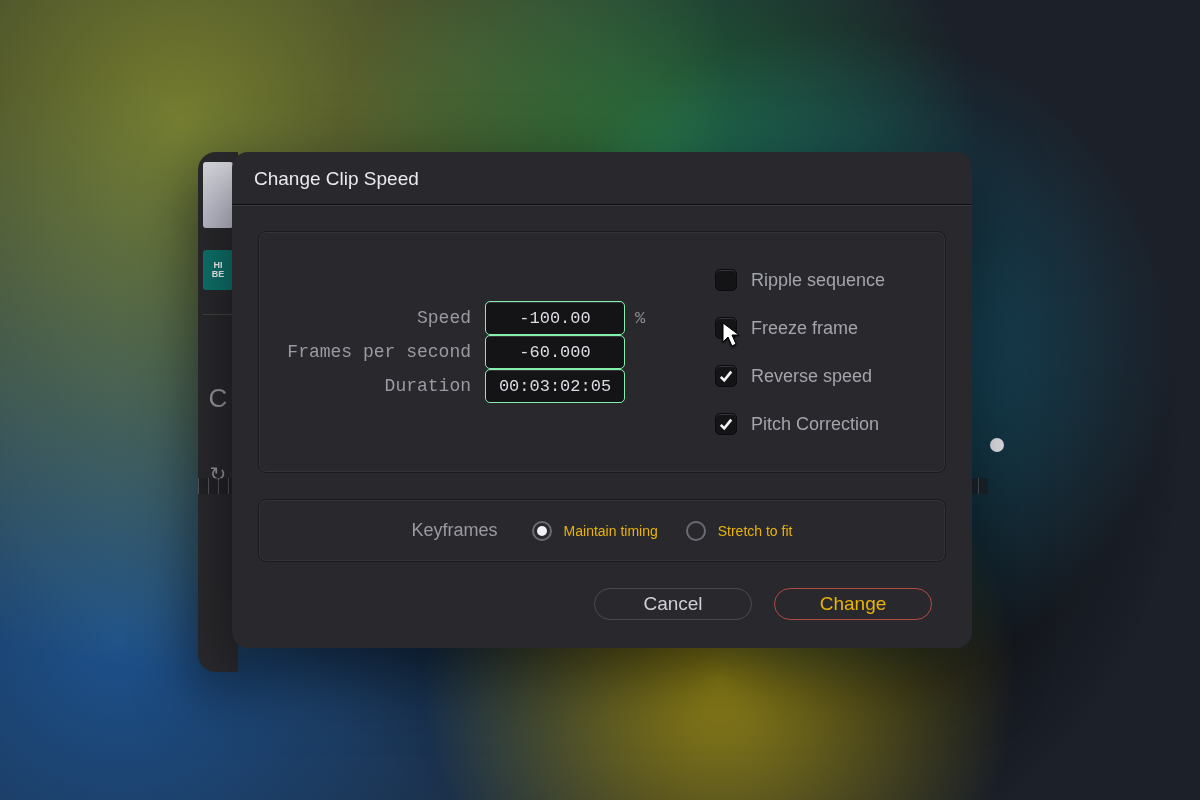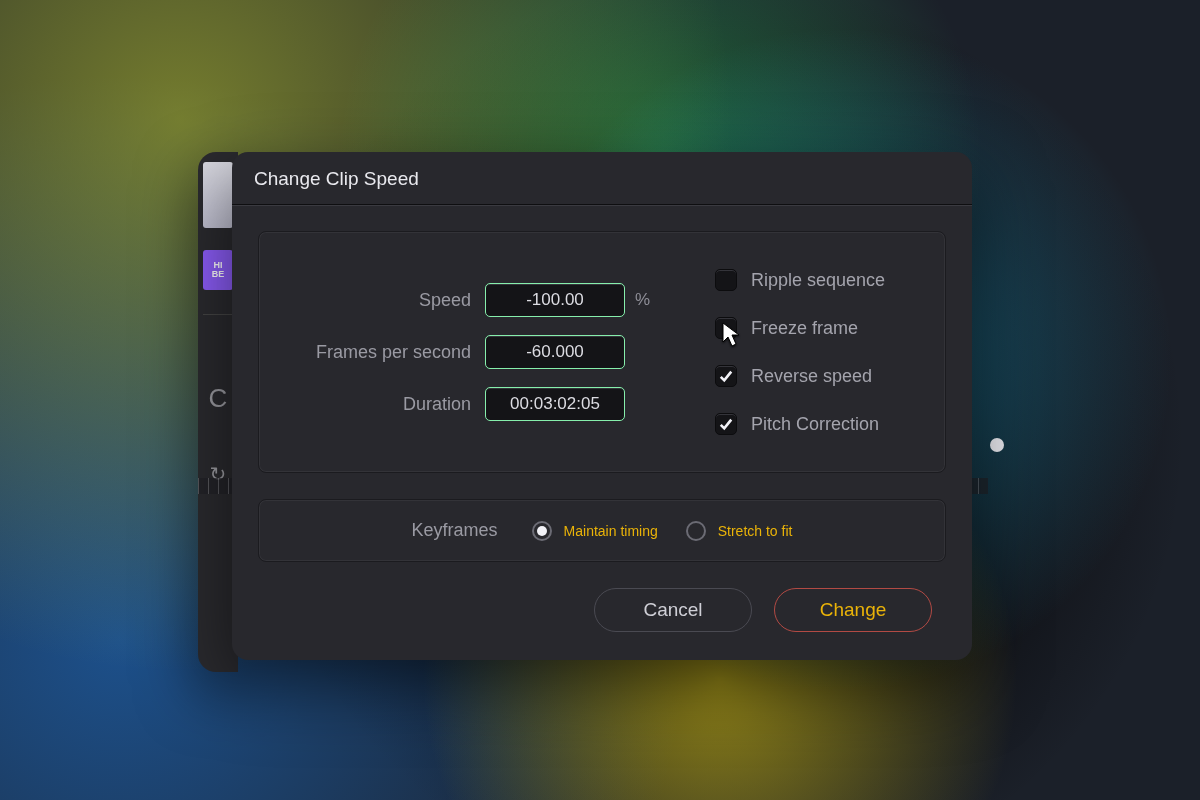--- a/index.html
+++ b/index.html
@@ -36,21 +36,21 @@
     font-size:20px;
   }
   .bg-thumb {
     width:30px; height:66px; background:linear-gradient(#d8d8e0,#bfbfd0);
     border-radius:3px; margin-bottom:4px;
     display:flex; align-items:flex-end; justify-content:center;
     font-size:7px; color:#223; font-weight:700; text-align:center; line-height:1;
     padding-bottom:3px;
   }
   .bg-thumb2 {
-    width:30px; height:40px; background:#8b5cf6;
+    width:30px; height:40px; background:#0f766e;
     border-radius:3px; color:#fff; font-size:9px; font-weight:800;
     display:flex; align-items:center; justify-content:center;
     line-height:1; text-align:center;
   }
   .bg-sep { width:30px; height:1px; background:#444; margin:6px 0;}
   .ruler {
     position:absolute; left:198px; top:478px; width:790px; height:16px;
     background:
       repeating-linear-gradient(90deg,#6a6a70 0 1px, transparent 1px 10px),
       #222227;
@@ -85,22 +85,22 @@
     border:1px solid #1b1b1f;
     border-radius:8px;
     padding:24px 26px 24px 26px;
     box-shadow: inset 0 0 0 1px #333338;
   }
   .panel.tight{ padding:20px 26px; }
 
   .grid {
     display:grid;
     grid-template-columns: 200px 140px 30px 1fr;
-    row-gap:18px;
     align-items:center;
+    font-family:Liberation Mono, monospace;
   }
   .lbl { text-align:right; color:#9a9aa3; font-size:18px; padding-right:14px;}
   .val-box {
     background:#141417;
     border:1px solid #86efac;
     border-radius:5px;
     height:34px;
     display:flex; align-items:center; justify-content:center;
     color:#dcdce2; font-size:17px;
     box-shadow:inset 0 1px 0 #34343a;
@@ -132,21 +132,21 @@
     background:#f2f2f7;
   }
   .radio-text{ color:#eab308; font-size:14px;}
   .rgroup{ display:flex; align-items:center; gap:12px;}
 
   .btn-row {
     display:flex; justify-content:flex-end; gap:22px;
     padding:26px 40px 0 0;
   }
   .btn {
-    min-width:158px; height:44px; border-radius:22px;
+    min-width:158px; height:32px; border-radius:22px;
     display:flex; align-items:center; justify-content:center;
     font-size:19px; color:#cfcfd6;
     border:1px solid #4a4a52;
     background:transparent;
   }
   .btn.primary{
     border:1.5px solid #b24a44;
     color:#eab308;
   }
 

